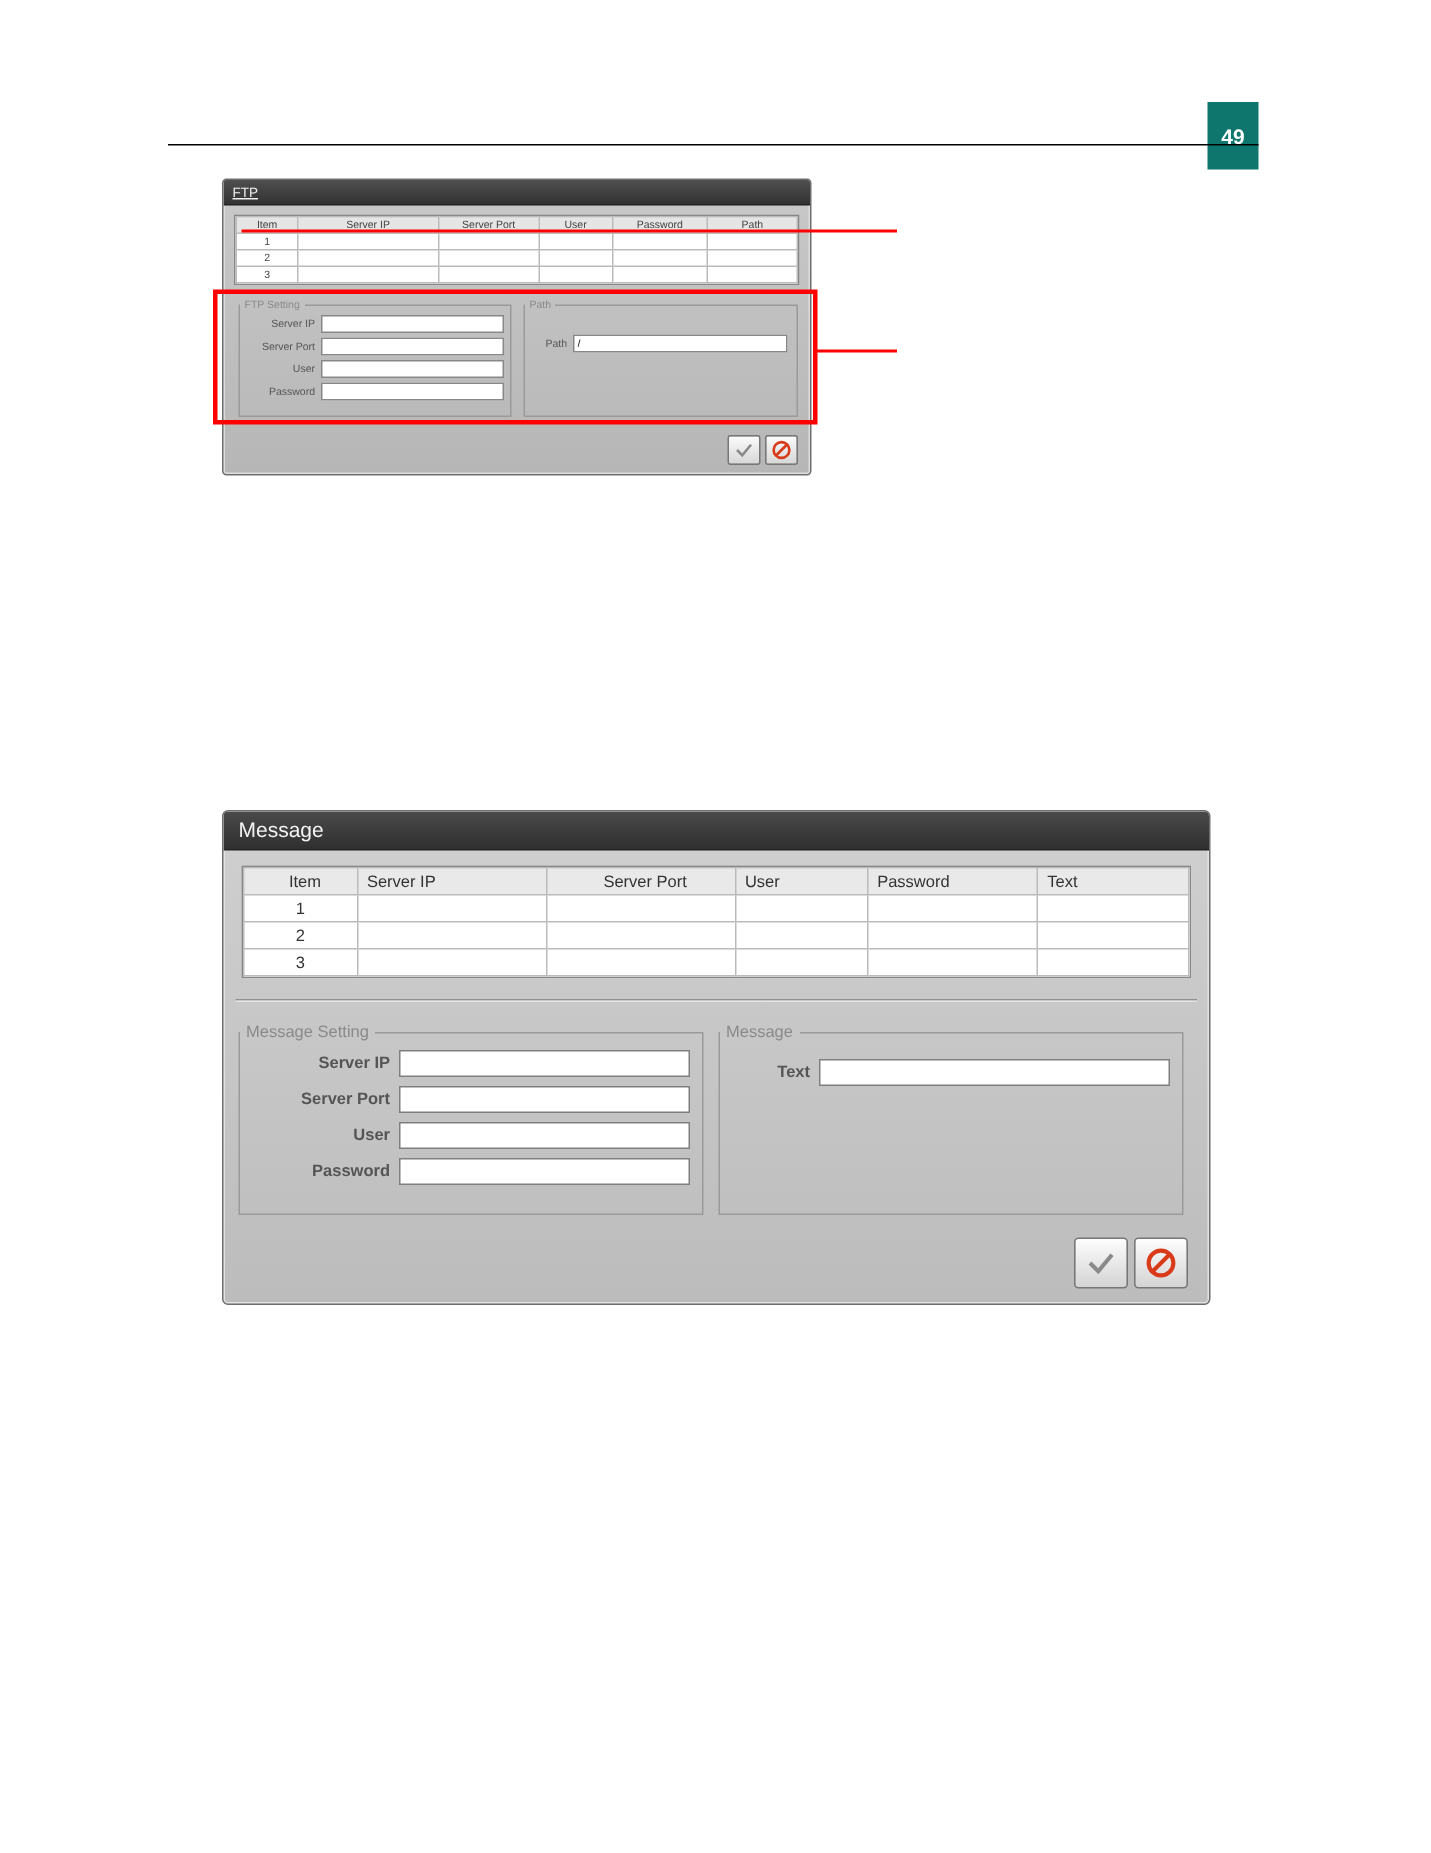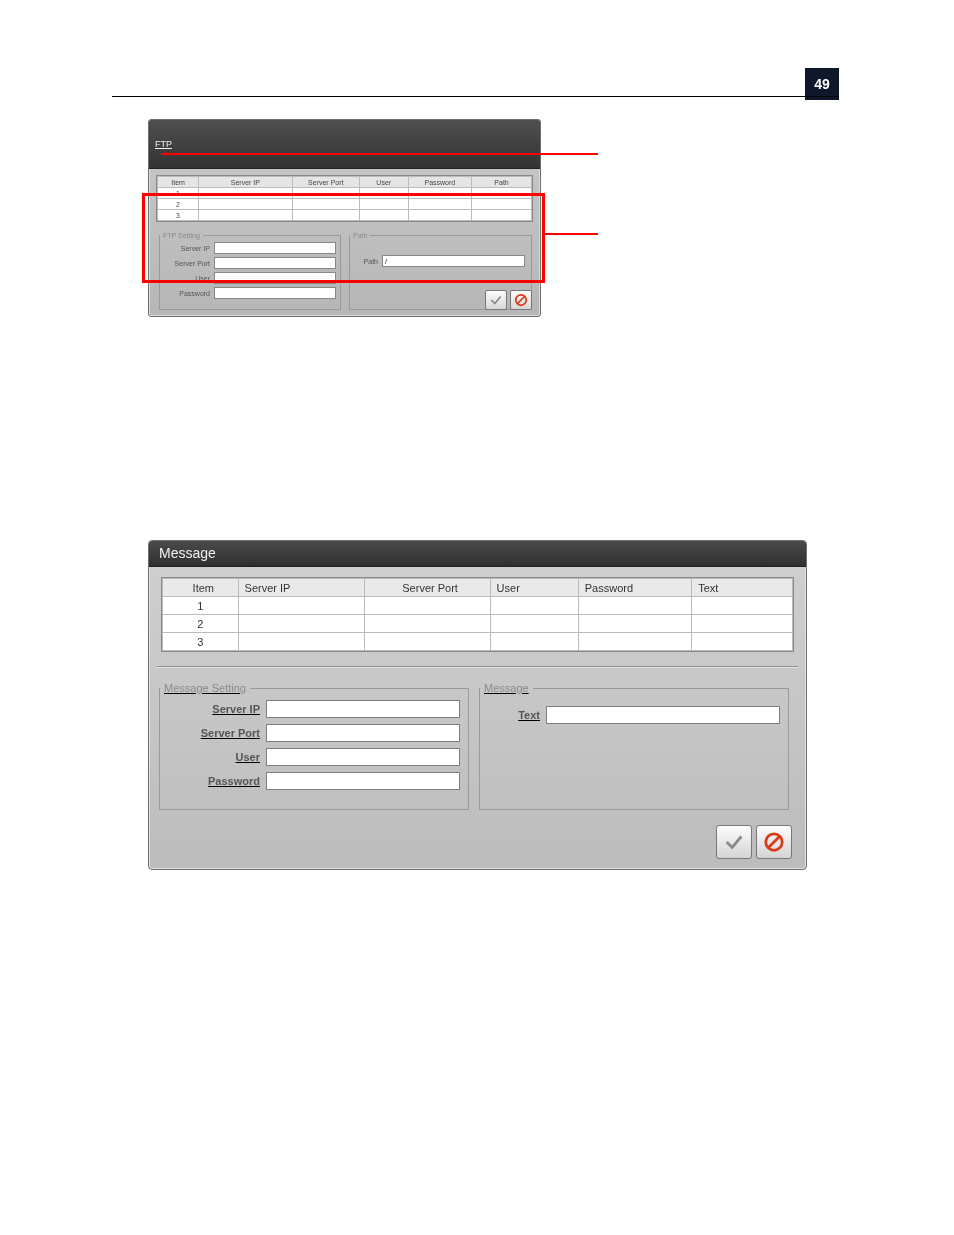--- a/index.html
+++ b/index.html
@@ -1,41 +1,41 @@
 <!DOCTYPE html>
 <html><head>
 <meta charset="utf-8">
 <style>
   * { box-sizing: border-box; margin: 0; padding: 0; }
   body { background: #ffffff; width: 954px; height: 1235px; position: relative; font-family: Verdana, Arial, sans-serif; }
   
   
   .page-header { position: absolute; top: 68px; right: 115px; display: flex; align-items: center; }
   .page-title { font-size: 15px; font-weight: bold; color: #000; letter-spacing: 0.5px; }
-  .page-number-box { background: #0f172a; color: #fff; width: 34px; height: 32px; display: flex; align-items: center; justify-content: center; font-size: 14px; font-weight: bold; margin-left: 8px; }
+  .page-number-box { background: #0f766e; color: #fff; width: 34px; height: 45px; display: flex; align-items: center; justify-content: center; font-size: 14px; font-weight: bold; margin-left: 8px; }
   .header-underline { position: absolute; top: 96px; left: 112px; right: 115px; border-bottom: 1px solid #000; }
 
   
   .ftp-dialog {
     position: absolute;
     left: 148px;
     top: 119px;
     width: 393px;
     height: 198px;
     background: linear-gradient(#c9c9c9,#b6b6b6);
     border: 1px solid #6e6e6e;
     border-radius: 3px;
     box-shadow: inset 0 0 0 1px #dcdcdc;
     overflow: hidden;
   }
   .ftp-titlebar {
     background: linear-gradient(#4f4f4f,#333333);
     color: #f0f0f0;
     font-size: 9px;
-    padding: 19px 6px;
+    padding: 3px 6px;
     border-bottom: 1px solid #222;
     text-decoration: underline;
   }
   .ftp-table { margin: 6px 7px 0 7px; border: 1px solid #888; background:#fff; }
   .ftp-table table { width: 100%; border-collapse: collapse; table-layout: fixed; }
   .ftp-table th, .ftp-table td { border: 1px solid #bbb; font-size: 7px; color:#444; text-align:center; height: 11px; background:#fff; }
   .ftp-table th { background:#e5e5e5; font-weight: normal; }
   .ftp-red-line1 { position:absolute; left:161px; top:153px; width:437px; border-top:2px solid #ff0000; }
   
   .ftp-lower { position:relative; margin: 10px 5px 0 5px; height: 86px; }
@@ -79,21 +79,21 @@
   }
   .msg-table { margin: 10px 12px 0 12px; border:1px solid #888; background:#fff; }
   .msg-table table { width:100%; border-collapse: collapse; table-layout:fixed; }
   .msg-table th, .msg-table td { border:1px solid #bbb; font-size:11px; color:#333; text-align:center; height:18px; background:#fff; }
   .msg-table th { background:#e9e9e9; font-weight:normal; text-align:left; padding-left:6px; }
   .msg-table th.center, .msg-table td.center { text-align:center; }
 
   .msg-divider { margin: 14px 8px 0 8px; border-top:1px solid #8f8f8f; border-bottom:1px solid #e4e4e4; height:0; }
 
   .msg-lower { position:relative; margin: 14px 10px 0 10px; height:130px; }
-  .msg-fieldset { position:absolute; border:1px solid #9a9a9a; background:transparent;text-decoration:underline; }
+  .msg-fieldset { position:absolute; border:1px solid #9a9a9a; background:transparent; }
   .msg-fieldset legend { font-size:11px; color:#8a8a8a; padding:0 4px; }
   .msg-setting-fs { left:0; top:0; width:310px; height:128px; }
   .msg-text-fs { left:320px; top:0; width:310px; height:128px; }
 
   .msg-row { display:flex; align-items:center; margin:6px 8px 0 8px; }
   .msg-row label { width:92px; text-align:right; font-size:11px; color:#555; font-weight:bold; margin-right:6px; }
   .msg-row input { flex:1; height:18px; border:1px solid #7f7f7f; background:#fff; font-size:11px; padding:0 3px; }
 
   .msg-text-row { display:flex; align-items:center; margin:12px 8px 0 8px; }
   .msg-text-row label { width:52px; text-align:right; font-size:11px; color:#555; font-weight:bold; margin-right:6px; }

